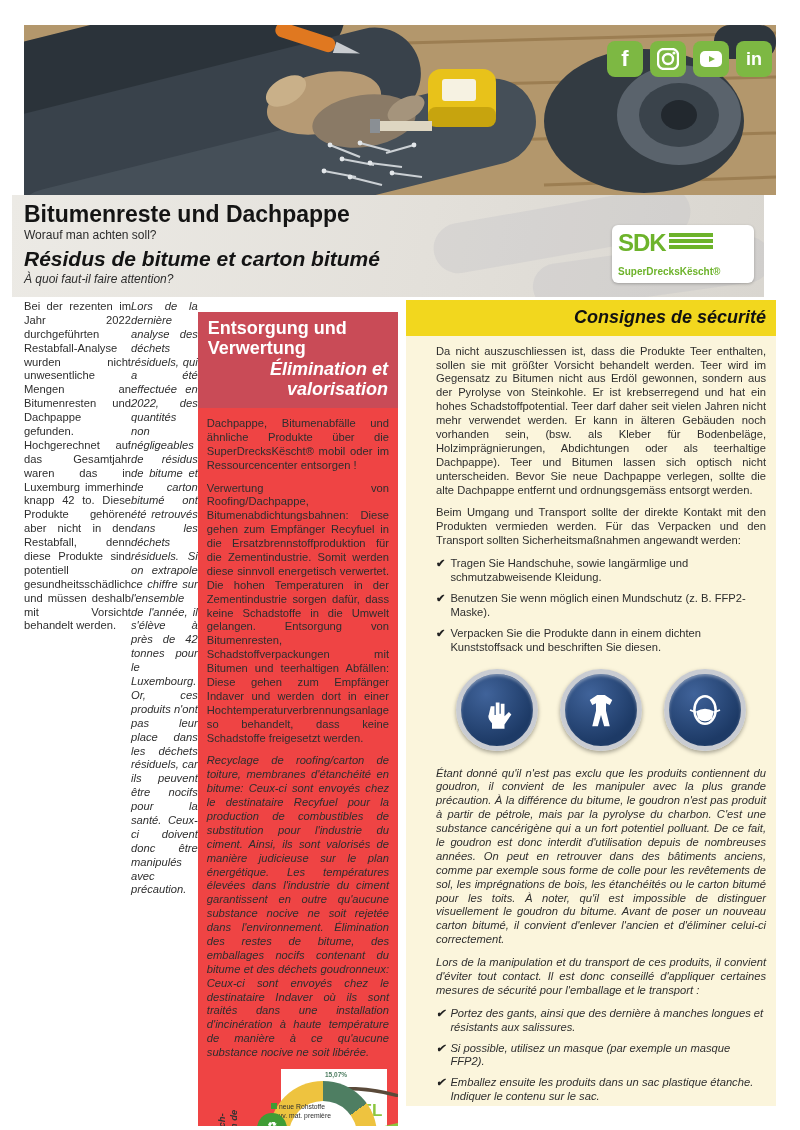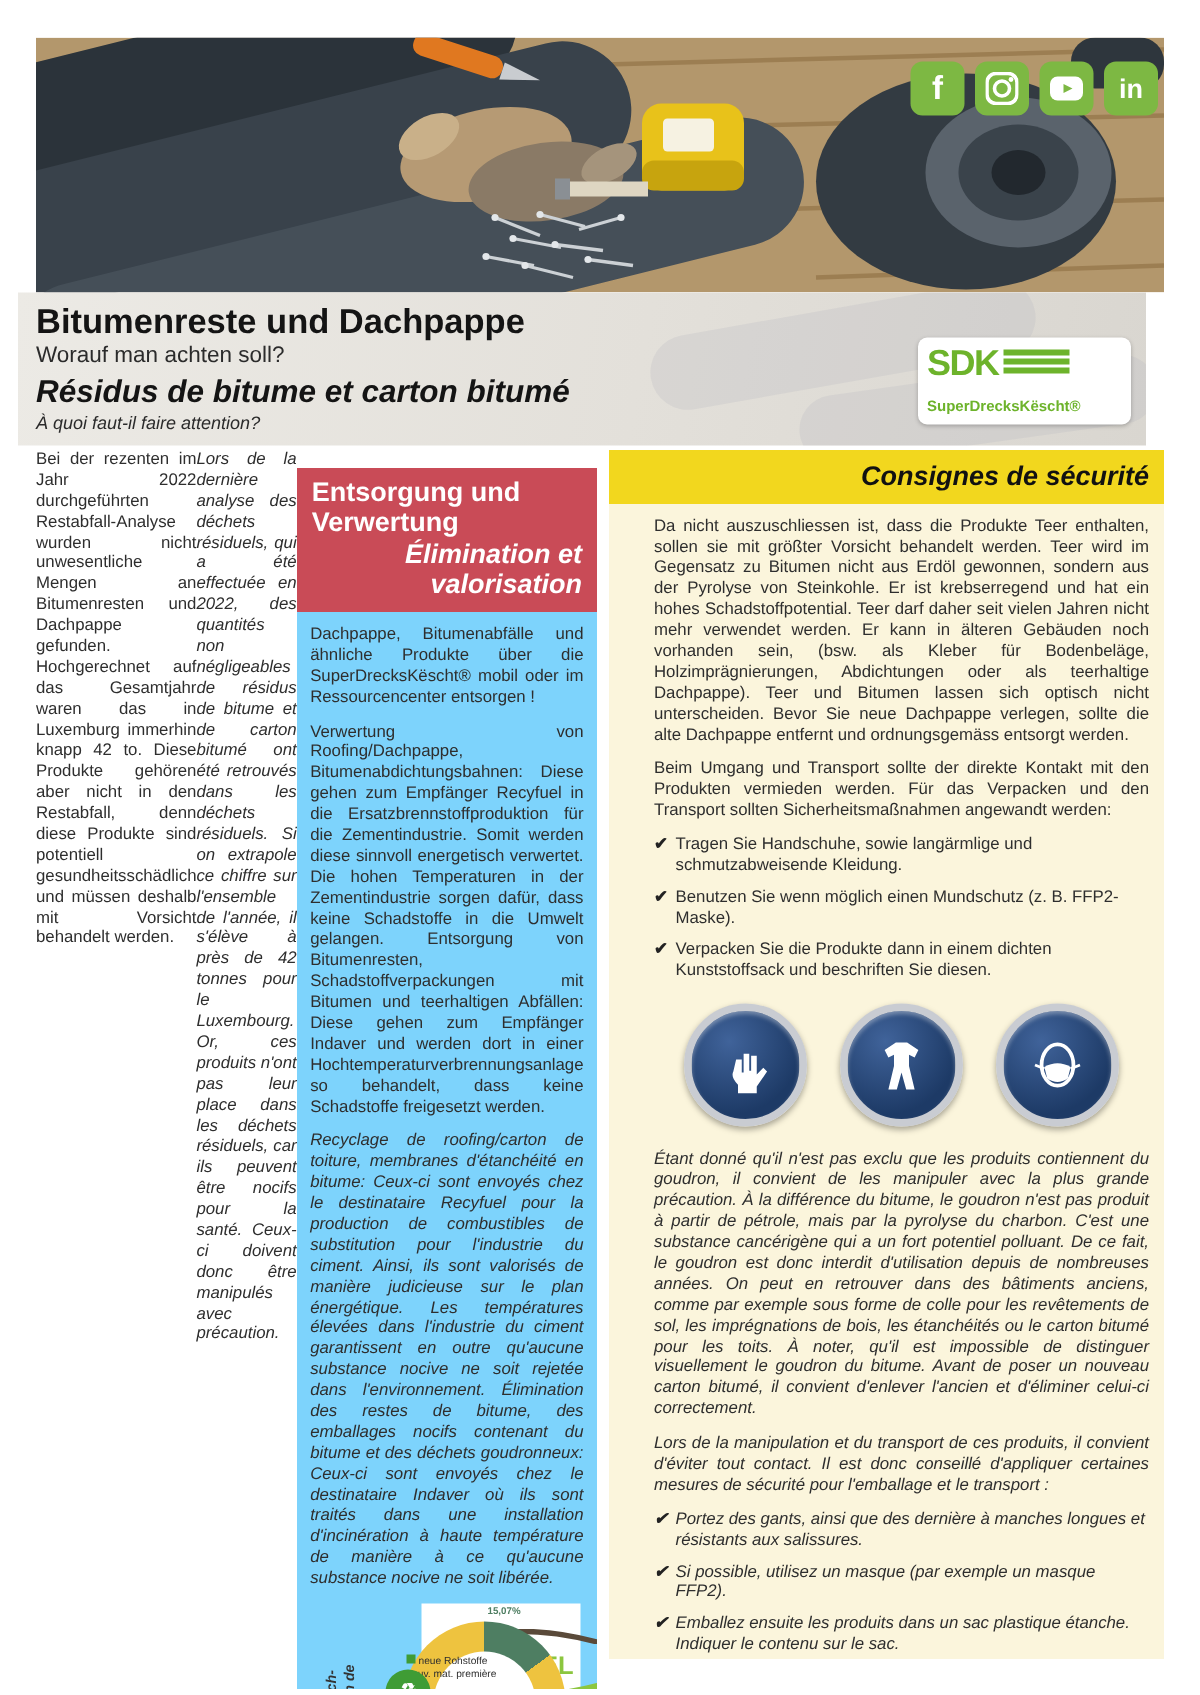--- a/index.html
+++ b/index.html
@@ -11,21 +11,21 @@
   .social{position:absolute;top:16px;right:4px;display:flex;gap:7px;}
   .stile{width:36px;height:36px;border-radius:8px;background:#7db843;display:flex;
          align-items:center;justify-content:center;color:#fff;font-weight:bold;font-size:22px;}
 
   
   .titleband{position:absolute;left:12px;top:195px;width:752px;height:102px;
              background:linear-gradient(100deg,#eceae5 0%,#e3e0da 55%,#d9d6d0 100%);overflow:hidden;}
   .ghost{position:absolute;background:#b9bcc2;opacity:.28;border-radius:30px;}
   .titles{position:absolute;left:12px;top:7px;width:560px;}
   .t-de{font-size:23px;font-weight:bold;color:#141414;line-height:1.05;}
-  .s-de{font-size:15px;color:#2b2b2b;margin:2px 0 6px 0;}
+  .s-de{font-size:12px;color:#2b2b2b;margin:2px 0 6px 0;}
   .t-fr{font-size:21px;font-weight:bold;font-style:italic;color:#141414;line-height:1.05;}
   .s-fr{font-size:12px;font-style:italic;color:#2b2b2b;margin-top:2px;}
   .sdklogo{position:absolute;right:10px;top:30px;width:142px;height:58px;background:#fff;
            border-radius:6px;box-shadow:0 1px 3px rgba(0,0,0,.25);display:flex;align-items:center;padding:4px 6px;box-sizing:border-box;gap:32px;}
   .sdktxt{line-height:1;}
   .sdk-big{font-size:24px;font-weight:bold;color:#6db32b;letter-spacing:-1px;}
   .sdk-bars{display:inline-block;vertical-align:top;margin-left:3px;}
   .sdk-bars div{width:44px;height:4px;background:#6db32b;margin:2px 0;}
   .sdk-sub{font-size:10px;font-weight:bold;color:#6db32b;margin-top:12px;}
 
@@ -37,21 +37,21 @@
   p.body{font-size:11.2px;line-height:1.24;text-align:justify;margin:0 0 9px 0;}
   .fr{font-style:italic;}
   .bold{font-weight:bold;}
 
   .sec-header{padding:7px 10px 8px 10px;}
   .sec-header .l1{font-size:18px;font-weight:bold;line-height:1.1;}
   .sec-header .l2{font-size:18px;font-weight:bold;font-style:italic;text-align:right;line-height:1.15;}
   .red{background:#c94b57;color:#fff;}
   .yellow{background:#f2d71e;color:#111;}
 
-  .panel-pink{background:#7dd3fc;flex:1;margin-top:12px;}
+  .panel-pink{background:#ef4444;flex:1;margin-top:12px;}
   .pink-content{padding:9px 9px 0 9px;}
   .cream-content{padding:9px 10px 0 10px;margin-left:20px;}
 
   ul.checks{list-style:none;margin:2px 0 10px 0;padding:0;}
   ul.checks li{display:flex;gap:5px;font-size:11.2px;line-height:1.24;margin:0 0 7px 0;}
   ul.checks .ck{font-weight:bold;color:#222;flex:0 0 auto;}
 
   
   .icons-row{display:flex;justify-content:center;gap:22px;margin:14px 0 16px 0;}
   .bicon{width:72px;height:72px;border-radius:50%;

